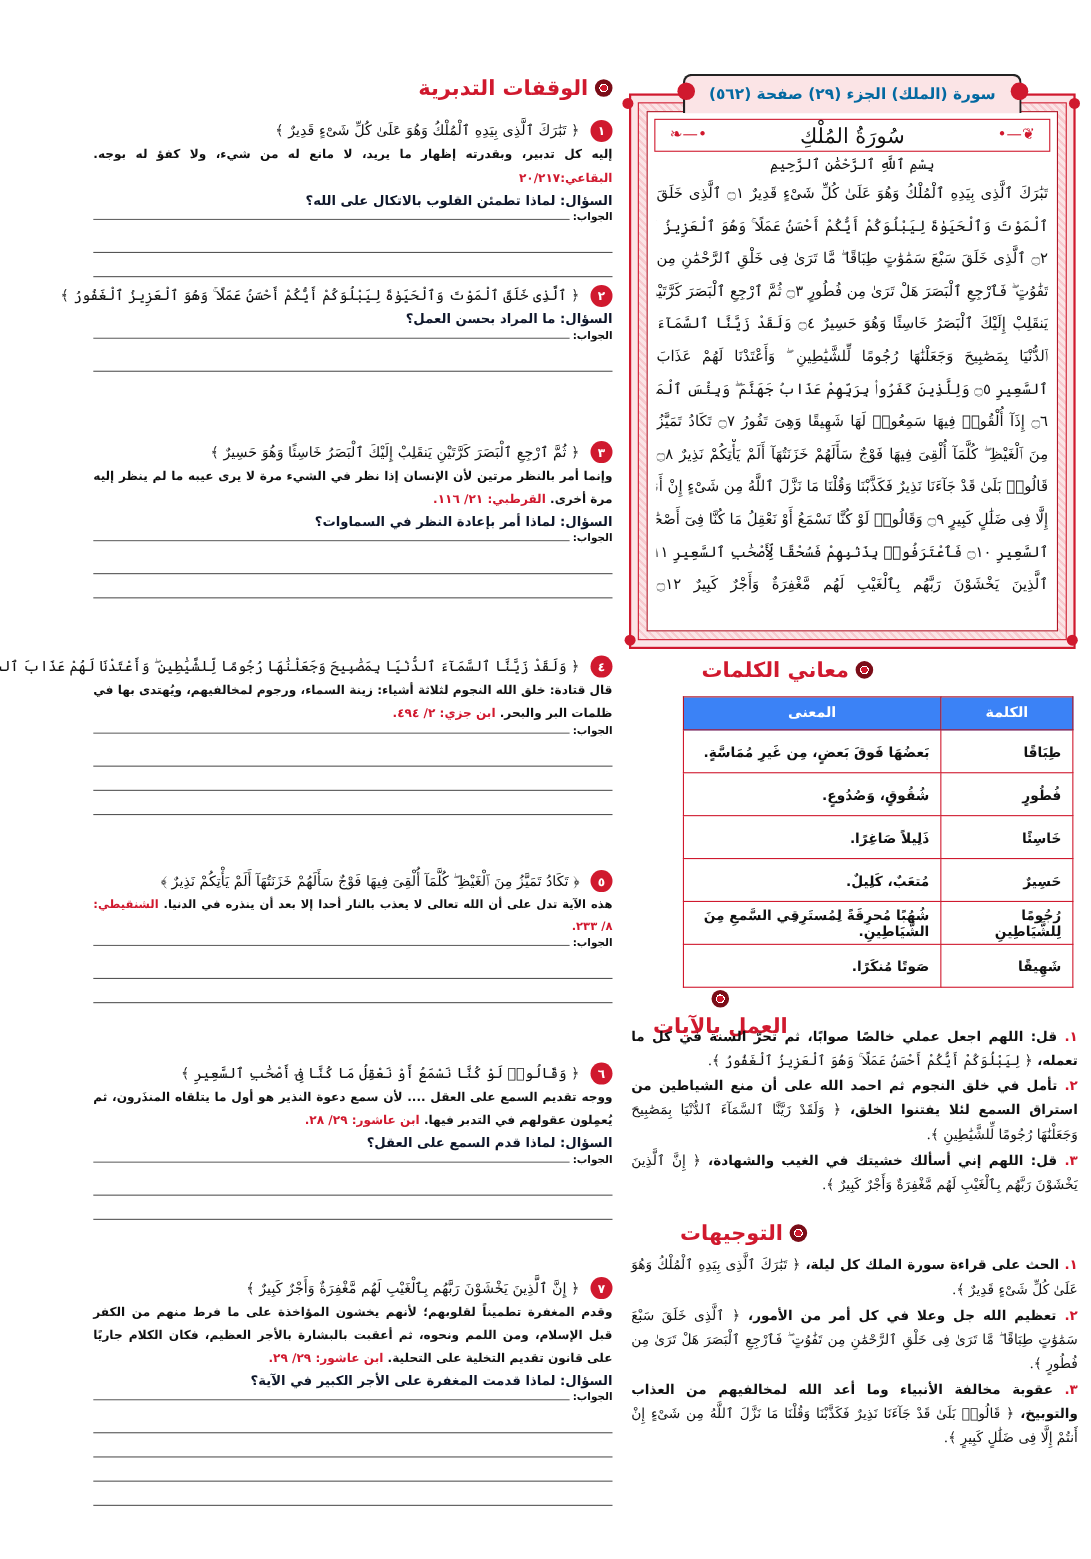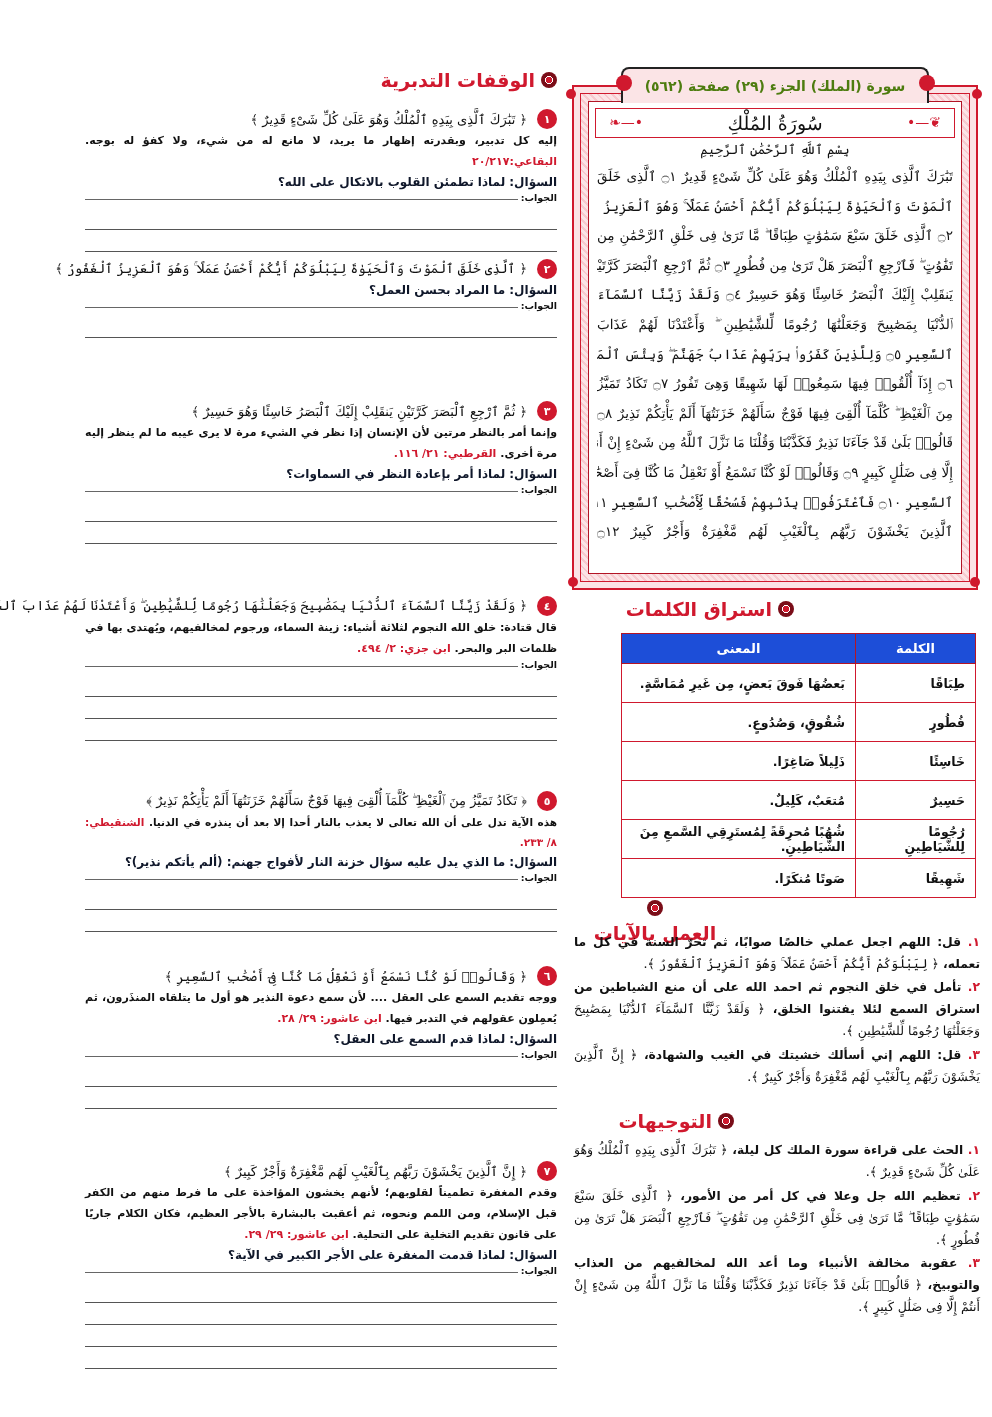--- a/index.html
+++ b/index.html
@@ -23,34 +23,34 @@
   .answer .fill { flex: 1; border-bottom: 1px solid #666; margin-right: 3px; height: 8px; }
   .line { border-bottom: 1px solid #555; height: 22px; }
 
   
   #mushaf { position: absolute; left: 566px; top: 63px; width: 418px; height: 530px; }
   .mus-outer { position: absolute; left: 6px; top: 22px; width: 406px; height: 505px; border: 2px solid #d0192e; background: #fbe4e6; }
   .mus-border { position: absolute; left: 6px; top: 6px; right: 6px; bottom: 6px; border: 1px solid #d0192e;
     background: repeating-linear-gradient(45deg, #f7c9ce 0 2px, #fbe4e6 2px 5px); }
   .mus-inner { position: absolute; left: 14px; top: 14px; right: 14px; bottom: 14px; background: #fff; border: 1px solid #b31425; }
   .mus-tab { position: absolute; left: 55px; top: 4px; width: 308px; height: 36px; background: #fbe4e6; border: 2px solid #222; border-bottom: none; border-radius: 8px 8px 0 0;
-    display: flex; align-items: center; justify-content: center; font-weight: bold; font-size: 14px; color: #4d7c0f; z-index: 3; }
+    display: flex; align-items: center; justify-content: center; font-weight: bold; font-size: 14px; color: #0369a1; z-index: 3; }
   .dot { position: absolute; width: 16px; height: 16px; border-radius: 50%; background: #d0192e; z-index: 4; }
   .surah-banner { position: absolute; left: 6px; right: 6px; top: 6px; height: 30px; border: 1px solid #d0192e; display: flex; align-items: center; justify-content: center; }
   .surah-banner .orn { position: absolute; top: 5px; width: 40px; height: 18px; color: #d0192e; font-size: 14px; text-align: center; }
   .surah-name { font-family: "DejaVu Serif", serif; font-size: 19px; }
   .basmala { position: absolute; top: 40px; left: 0; right: 0; text-align: center; font-family: "DejaVu Serif", serif; font-size: 13px; }
   .mus-lines { position: absolute; top: 60px; left: 8px; right: 8px; }
   .mus-line { font-family: "DejaVu Serif", serif; font-size: 13.5px; height: 29.6px; line-height: 29.6px; white-space: nowrap; overflow: hidden; text-align: justify; text-align-last: justify; }
 
   
   #vocab { position: absolute; left: 566px; top: 595px; width: 418px; }
   #vocab .sec-title { margin-right: 190px; }
   table.vt { border-collapse: collapse; width: 355px; margin-right: 8px; margin-top: 10px; }
-  .vt th { background: #1d4ed8; color: #fff; font-size: 13px; height: 30px; border: 1px solid #b31425; }
+  .vt th { background: #3b82f6; color: #fff; font-size: 13px; height: 30px; border: 1px solid #b31425; }
   .vt td { border: 1px solid #d0192e; height: 39px; font-size: 12.5px; font-weight: bold; padding: 0 10px; text-align: right; }
   .vt .w { width: 120px; }
 
   
   #amal { position: absolute; left: 566px; top: 900px; width: 418px; }
   #amal .sec-title { margin-right: 240px; flex-direction: column; }
   .list { margin-top: 4px; padding: 0 4px 0 8px; }
   .li { font-weight: bold; font-size: 12.3px; line-height: 21px; text-align: justify; margin-bottom: 2px; }
   .li .n { color: #d0192e; }
   .li .q { font-family: "DejaVu Serif", serif; font-weight: normal; font-size: 12.5px; }
@@ -121,21 +121,20 @@
       <div class="line"></div>
       <div class="line"></div>
       <div class="line"></div>
     </div>
     <div class="entry" style="top: 790px; left: 85px;">
       <div class="verse-line">
         <span class="num">٥</span>
         <span class="verse"><span class="br">﴿ </span><span>تَكَادُ تَمَيَّزُ مِنَ ٱلْغَيْظِ ۖ كُلَّمَآ أُلْقِىَ فِيهَا فَوْجٌ سَأَلَهُمْ خَزَنَتُهَآ أَلَمْ يَأْتِكُمْ نَذِيرٌ</span><span class="br"> ﴾</span></span>
       </div>
       <div class="body small"><span>هذه الآية تدل على أن الله تعالى لا يعذب بالنار أحدا إلا بعد أن ينذره في الدنيا.</span> <span class="src">الشنقيطي: ٨/ ٢٣٣.</span></div>
-      <div class="question">السؤال: ما الذي يدل عليه سؤال خزنة النار لأفواج جهنم: (ألم يأتكم نذير)؟</div>
       <div class="answer">
         <span>الجواب:</span>
         <span class="fill"></span>
       </div>
       <div class="line"></div>
       <div class="line"></div>
     </div>
     <div class="entry" style="top: 965px; left: 85px;">
       <div class="verse-line">
         <span class="num">٦</span>
@@ -200,21 +199,21 @@
         </div>
     </div>
   </div>
   <span class="dot" style="left:2px;top:514px;width:10px;height:10px"></span>
   <span class="dot" style="left:404px;top:514px;width:10px;height:10px"></span>
 </section>
 
 <section id="vocab">
   <div class="sec-title">
     <span class="rosette"></span>
-    <span>استراق الكلمات</span>
+    <span>معاني الكلمات</span>
   </div>
   <table class="vt">
     <thead>
       <tr>
         <th class="w">الكلمة</th>
         <th>المعنى</th>
       </tr>
     </thead>
     <tbody id="vocab-body">
         <tr>

